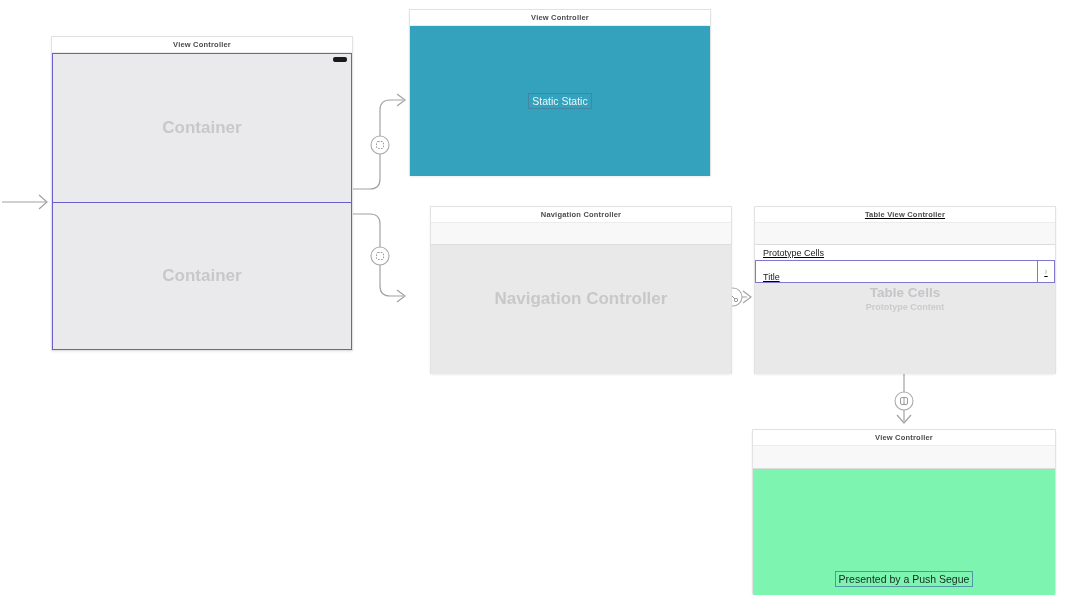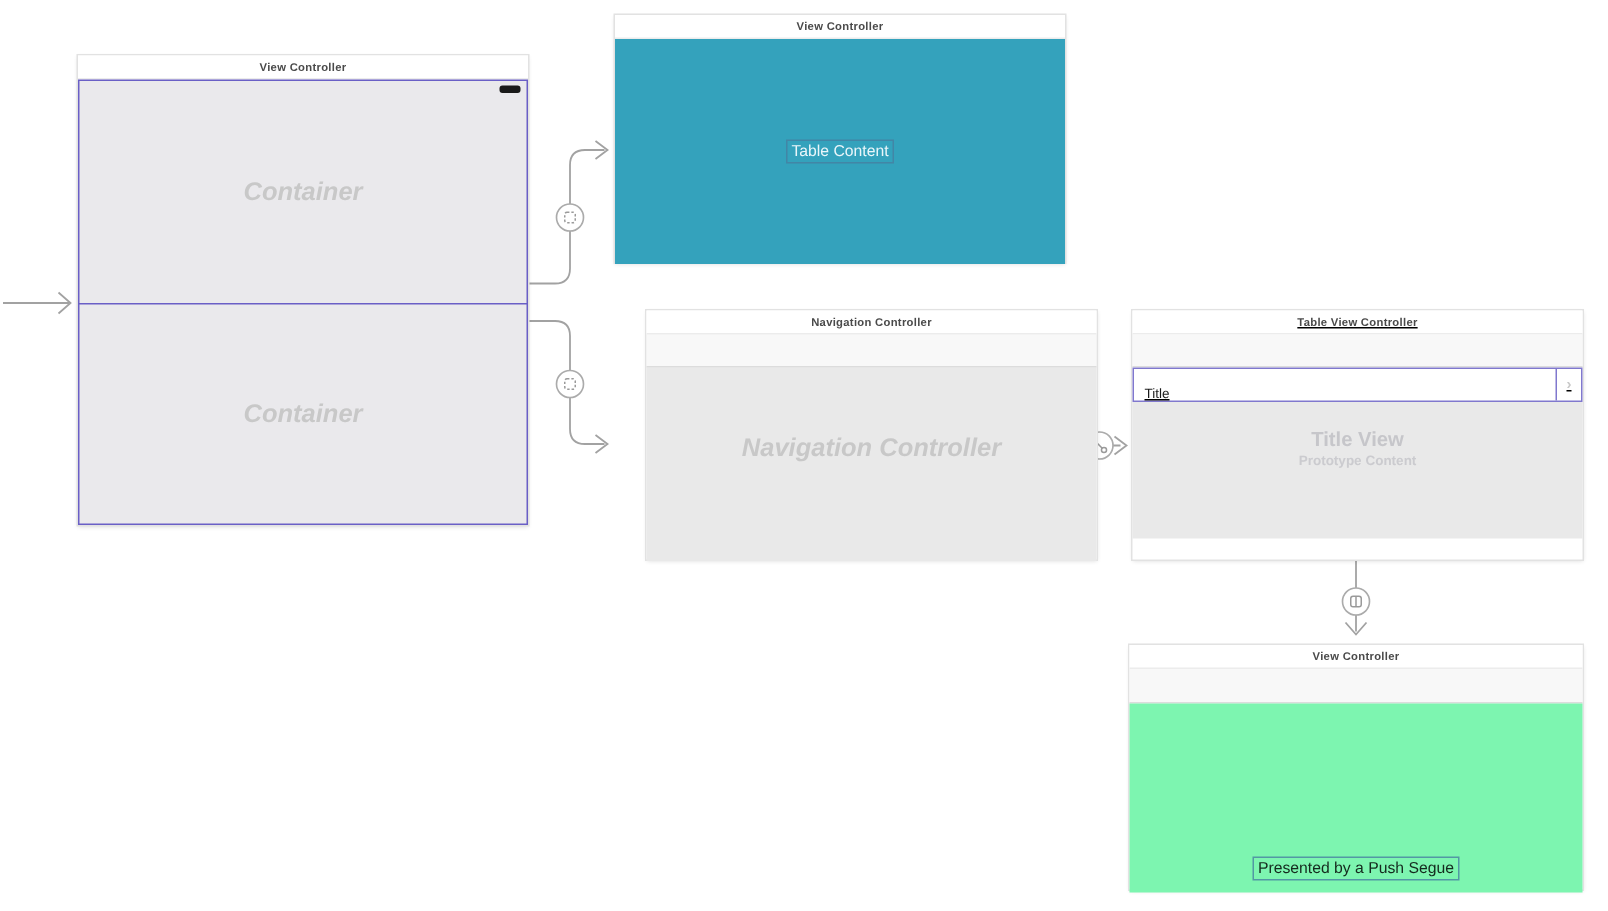--- a/index.html
+++ b/index.html
@@ -16,21 +16,21 @@
   .scene{position:absolute;background:#fff;z-index:2;
          box-shadow:0 0 0 1px #E2E2E2,0 1px 3px rgba(0,0,0,.14);}
   .scene-header{height:15px;background:#fff;border-bottom:1px solid #ECECEC;
                 display:flex;align-items:center;justify-content:center;}
   .scene-title{font-size:7.5px;font-weight:700;color:#4A4A4A;letter-spacing:.2px;}
 
   
   .container-view{box-sizing:border-box;border:1px solid var(--purple,#6A5FC6);
                   background:var(--container_gray,#EAE9EC);position:relative;
                   display:flex;align-items:center;justify-content:center;}
-  .placeholder-big{font-size:17px;font-weight:700;color:var(--gray_text,#C8C8C8);font-style:italic;}
+  .placeholder-big{font-size:17px;font-weight:700;color:var(--gray_text,#C8C8C8);}
   .battery{position:absolute;top:3px;right:4px;width:14px;height:5px;border-radius:2px;background:#1A1A1A;}
 
   
   .teal-body{height:150px;background:var(--teal,#34A2BC);display:flex;align-items:center;justify-content:center;}
   .sel-label{font-size:10.5px;padding:1px 3px;border:1px solid rgba(70,125,160,.78);white-space:nowrap;}
   .teal-body .sel-label{color:#EAF6FA;}
 
   
   .navbar{height:21px;background:#F8F8F8;border-bottom:1px solid #DCDCDC;}
   .scene-content{position:relative;}
@@ -113,21 +113,21 @@
     <div class="container-view" style="height:148px;margin-top:-1px;">
       <span class="placeholder-big">Container</span>
     </div>
   </div>
 
   <div class="scene" style="left:410px;top:10px;width:300px;height:165px;">
     <div class="scene-header">
       <span class="scene-title">View Controller</span>
     </div>
     <div class="teal-body">
-      <span class="sel-label">Table Content</span>
+      <span class="sel-label">Static Static</span>
     </div>
   </div>
 
   <div class="scene" style="left:410px;top:207px;width:300px;height:166px;margin-left:21px;">
     <div class="scene-header">
       <span class="scene-title">Navigation Controller</span>
     </div>
     <div class="scene-content" style="height:151px;background:var(--scene_gray,#E9E9E9);">
       <div class="navbar"></div>
       <div class="center-placeholder">
@@ -135,29 +135,32 @@
       </div>
     </div>
   </div>
 
   <div class="scene" style="left:755px;top:207px;width:300px;height:166px;text-decoration:underline;">
     <div class="scene-header">
       <span class="scene-title">Table View Controller</span>
     </div>
     <div class="scene-content" style="height:151px;">
       <div class="navbar"></div>
+      <div class="proto-row">
+        <span>Prototype Cells</span>
+      </div>
       <div class="cell-row">
         <div class="cell-main">
           <span>Title</span>
         </div>
         <div class="cell-accessory">›</div>
       </div>
       <div class="table-body"></div>
       <div class="center-placeholder">
-        <span class="tb-title">Title View</span>
+        <span class="tb-title">Table Cells</span>
         <span class="tb-sub">Prototype Content</span>
       </div>
     </div>
   </div>
 
   <div class="scene" style="left:753px;top:430px;width:302px;height:163px;">
     <div class="scene-header">
       <span class="scene-title">View Controller</span>
     </div>
     <div class="navbar" style="height:22px;"></div>

